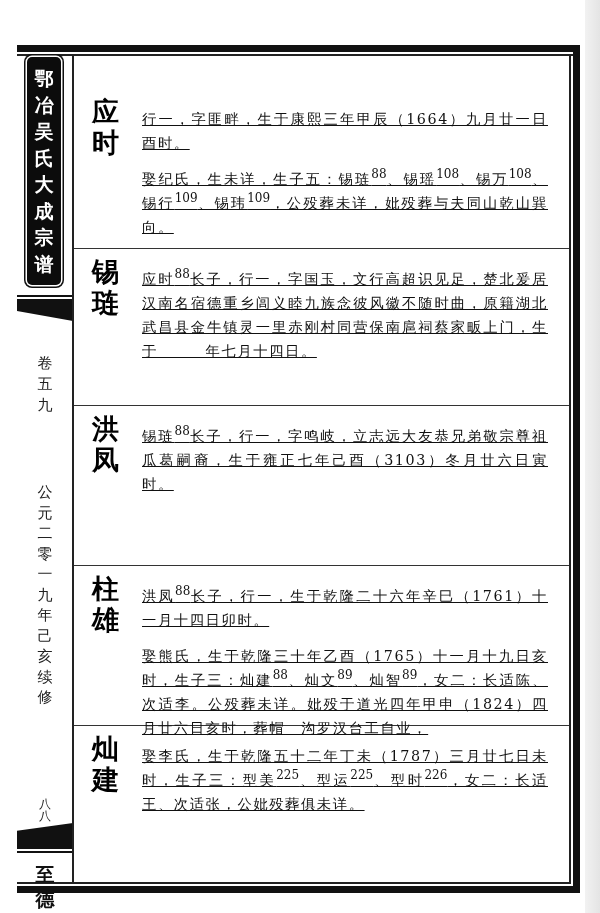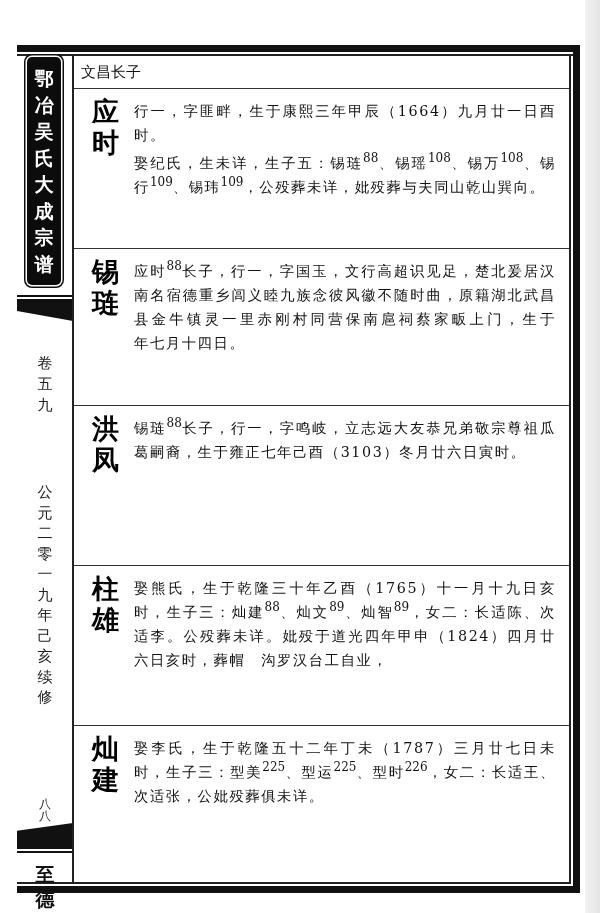--- a/index.html
+++ b/index.html
@@ -38,21 +38,21 @@
 
   .content { position: absolute; left: 74px; top: 55px; width: 495px; height: 827px; }
   .header-row { position: absolute; left: 0; top: 0; width: 495px; height: 33px; border-bottom: 1.5px solid #333; }
   .header-text { position: absolute; left: 7px; top: 8px; font-family: "DejaVu Sans", sans-serif; font-size: 15px; color: #111; }
 
   .section { position: absolute; left: 0; width: 495px; border-bottom: 1.5px solid #333; }
   .name { position: absolute; left: 18px; top: 6px; display: flex; flex-direction: column; }
   .name span { font-family: "DejaVu Sans", sans-serif; font-weight: bold; font-size: 27px; line-height: 31px; color: #000; }
   .body { position: absolute; left: 56px; top: 5px; width: 430px; font-size: 14.3px; line-height: 24px;
     letter-spacing: 1.6px; text-align: justify; color: #111; }
-  .body p { margin: 4px; }
+  .body p { margin: 12px; text-decoration: underline; }
   sup { font-size: 12px; letter-spacing: 0; vertical-align: 6px; line-height: 0; }
 </style>
 </head>
 <body>
 
 <div class="page-shadow"></div>
 <div class="top-rule"></div>
 <div class="top-rule-thin"></div>
 <div class="right-rule"></div>
 <div class="right-rule-thin"></div>
@@ -100,23 +100,20 @@
   <div class="band-bottom-line"></div>
   <div class="vtext hall">
       <span>至</span>
       <span>德</span>
       <span>堂</span>
     </div>
 </div>
 <div class="sidebar-divider"></div>
 
 <div class="content">
-  <div class="header-row">
-    <span class="header-text">文昌长子</span>
-  </div>
 
   <div class="section" style="top:35px;height:158px;">
     <div class="name">
         <span>应</span>
         <span>时</span>
       </div>
     <div class="body">
         <p><span>行一，字匪畔，生于康熙三年甲辰（1664）九月廿一日酉时。</span></p>
         <p><span>娶纪氏，生未详，生子五：锡琏</span><sup>88</sup><span>、锡瑶</span><sup>108</sup><span>、锡万</span><sup>108</sup><span>、锡行</span><sup>109</sup><span>、锡玮</span><sup>109</sup><span>，公殁葬未详，妣殁葬与夫同山乾山巽向。</span></p>
       </div>
@@ -138,20 +135,21 @@
     <div class="body">
         <p><span>锡琏</span><sup>88</sup><span>长子，行一，字鸣岐，立志远大友恭兄弟敬宗尊祖瓜葛嗣裔，生于雍正七年己酉（3103）冬月廿六日寅时。</span></p>
       </div>
   </div>
   <div class="section" style="top:512px;height:158px;">
     <div class="name">
         <span>柱</span>
         <span>雄</span>
       </div>
     <div class="body">
+        <p><span>洪凤</span><sup>88</sup><span>长子，行一，生于乾隆二十六年辛巳（1761）十一月十四日卯时。</span></p>
         <p><span>娶熊氏，生于乾隆三十年乙酉（1765）十一月十九日亥时，生子三：灿建</span><sup>88</sup><span>、灿文</span><sup>89</sup><span>、灿智</span><sup>89</sup><span>，女二：长适陈、次适李。公殁葬未详。妣殁于道光四年甲申（1824）四月廿六日亥时，葬帽　沟罗汉台工自业，</span></p>
       </div>
   </div>
   <div class="section" style="top:672px;height:155px;border-bottom:none;">
     <div class="name">
         <span>灿</span>
         <span>建</span>
       </div>
     <div class="body">
         <p><span>娶李氏，生于乾隆五十二年丁未（1787）三月廿七日未时，生子三：型美</span><sup>225</sup><span>、型运</span><sup>225</sup><span>、型时</span><sup>226</sup><span>，女二：长适王、次适张，公妣殁葬俱未详。</span></p>

